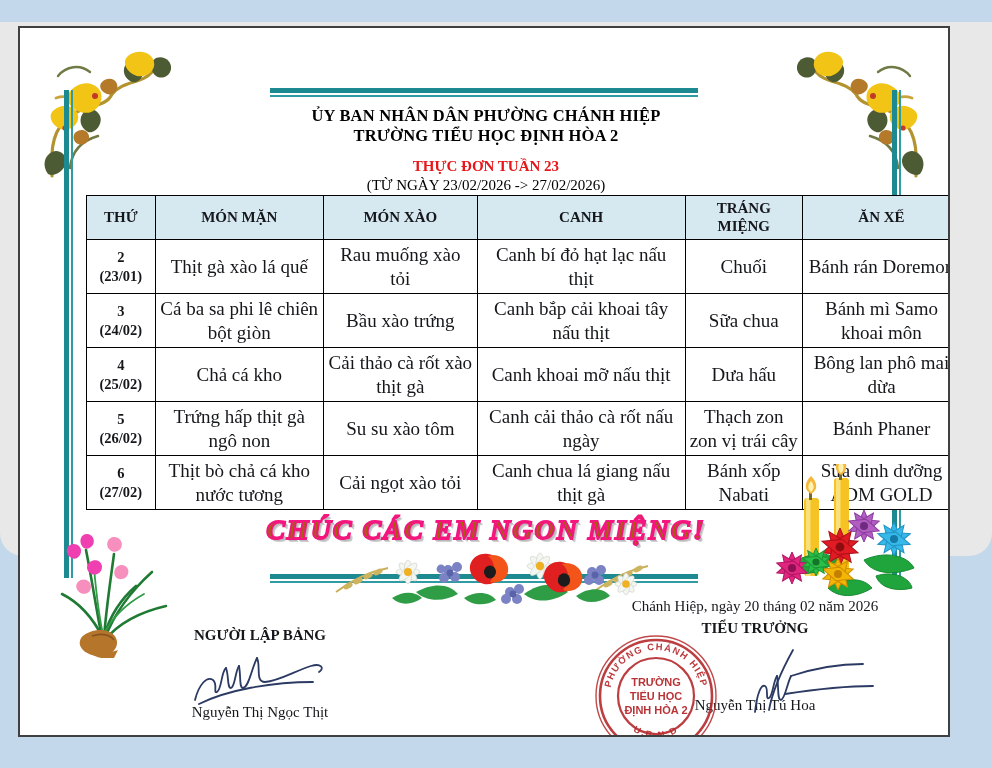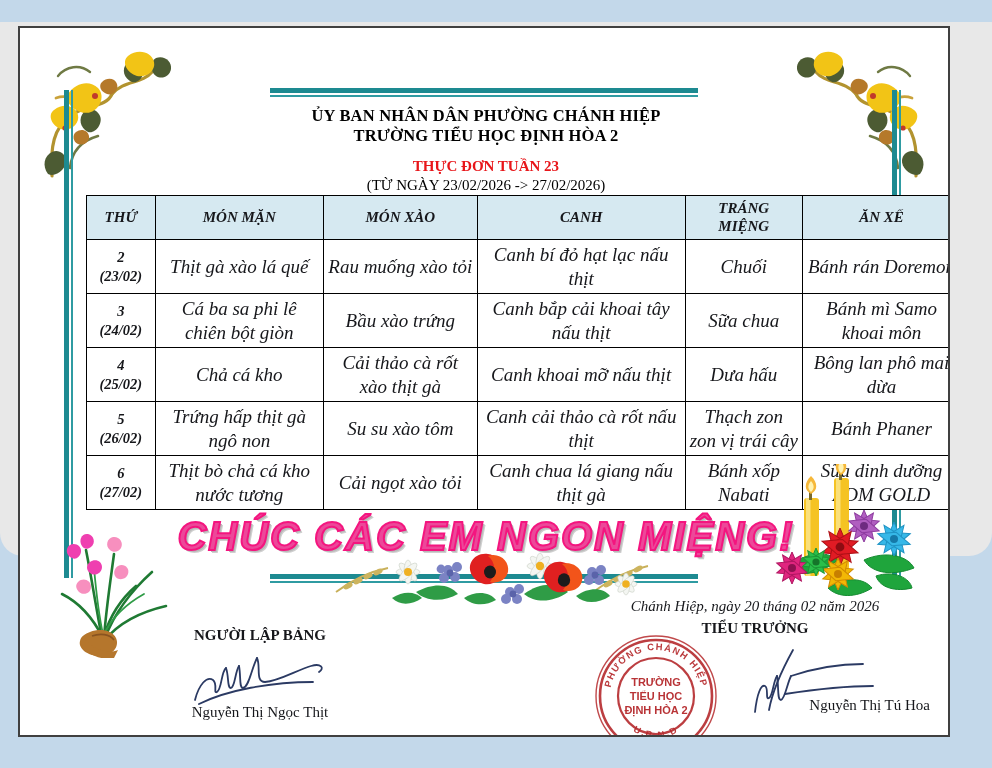--- a/index.html
+++ b/index.html
@@ -92,21 +92,20 @@
     color: #000000;
   }
 
   
   #menu-table {
     position: absolute;
     left: 66px; top: 167px;
     width: 875px;
     border-collapse: collapse;
     table-layout: fixed;
-    font-style: italic;
   }
   #menu-table td, #menu-table th {
     border: 1.3px solid #000000;
     text-align: center;
     vertical-align: middle;
     color: #16171b;
     padding: 3px 4px;
   }
   #menu-table thead th {
     background: #d6e9f1;
@@ -132,26 +131,26 @@
   .c-canh  { width: 200px; }
   .c-trang { width: 113px; }
   .c-anxe  { width: 152px; }
 
   
   #wordart {
     position: absolute;
     left: 0; top: 486px;
     width: 932px;
     text-align: center;
-    font-family: Liberation Sans, sans-serif;
-    font-size: 40px;
+    font-family: Liberation Serif, serif;
+    font-size: 28px;
     font-weight: bold;
     font-style: italic;
     letter-spacing: 2px;
-    color: #ec4899;
+    color: #a16207;
     -webkit-text-stroke: 2px #f4157f;
     text-shadow:
        2px 2px 0 #b9b9b9,
        3px 3px 0 #cfcfcf;
     white-space: nowrap;
     z-index: 6;
   }
 
   
   #sig-left {
@@ -161,36 +160,35 @@
     text-align: center;
   }
   #sig-right {
     position: absolute;
     left: 560px; top: 570px;
     width: 350px;
     text-align: center;
   }
   .sig-place {
     font-size: 15px;
-    font-style: italic;
     white-space: nowrap;
     color: #16171b;
   }
   .sig-role {
     font-size: 15px;
     font-weight: bold;
     color: #16171b;
     margin-top: 5px;
   }
   .sig-name {
     font-size: 15px;
     color: #16171b;
   }
   #sig-left .sig-name { margin-top: 60px; }
-  #sig-right .sig-name { margin-top: 60px; text-align: right; }
+  #sig-right .sig-name { margin-top: 60px; }
 
   .handwriting {
     position: absolute;
     pointer-events: none;
   }
 
   
   #seal {
     position: absolute;
     left: 572px; top: 604px;
@@ -314,21 +312,21 @@
             <span>TRÁNG</span><br>
             <span>MIỆNG</span>
           </th>
           <th>ĂN XẾ</th>
         </tr>
       </thead>
       <tbody>
         <tr>
           <td class="day">
             <span>2</span><br>
-            <span>(23/02)</span>
+            <span>(23/01)</span>
           </td>
           <td>Thịt gà xào lá quế</td>
           <td>Rau muống xào tỏi</td>
           <td>Canh bí đỏ hạt lạc nấu thịt</td>
           <td>Chuối</td>
           <td>Bánh rán Doremon</td>
         </tr>
         <tr>
           <td class="day">
             <span>3</span><br>
@@ -351,21 +349,21 @@
           <td>Dưa hấu</td>
           <td>Bông lan phô mai dừa</td>
         </tr>
         <tr>
           <td class="day">
             <span>5</span><br>
             <span>(26/02)</span>
           </td>
           <td>Trứng hấp thịt gà ngô non</td>
           <td>Su su xào tôm</td>
-          <td>Canh cải thảo cà rốt nấu thịt</td>
+          <td>Canh cải thảo cà rốt nấu ngày</td>
           <td>Thạch zon zon vị trái cây</td>
           <td>Bánh Phaner</td>
         </tr>
         <tr>
           <td class="day">
             <span>6</span><br>
             <span>(27/02)</span>
           </td>
           <td>Thịt bò chả cá kho nước tương</td>
           <td>Cải ngọt xào tỏi</td>

